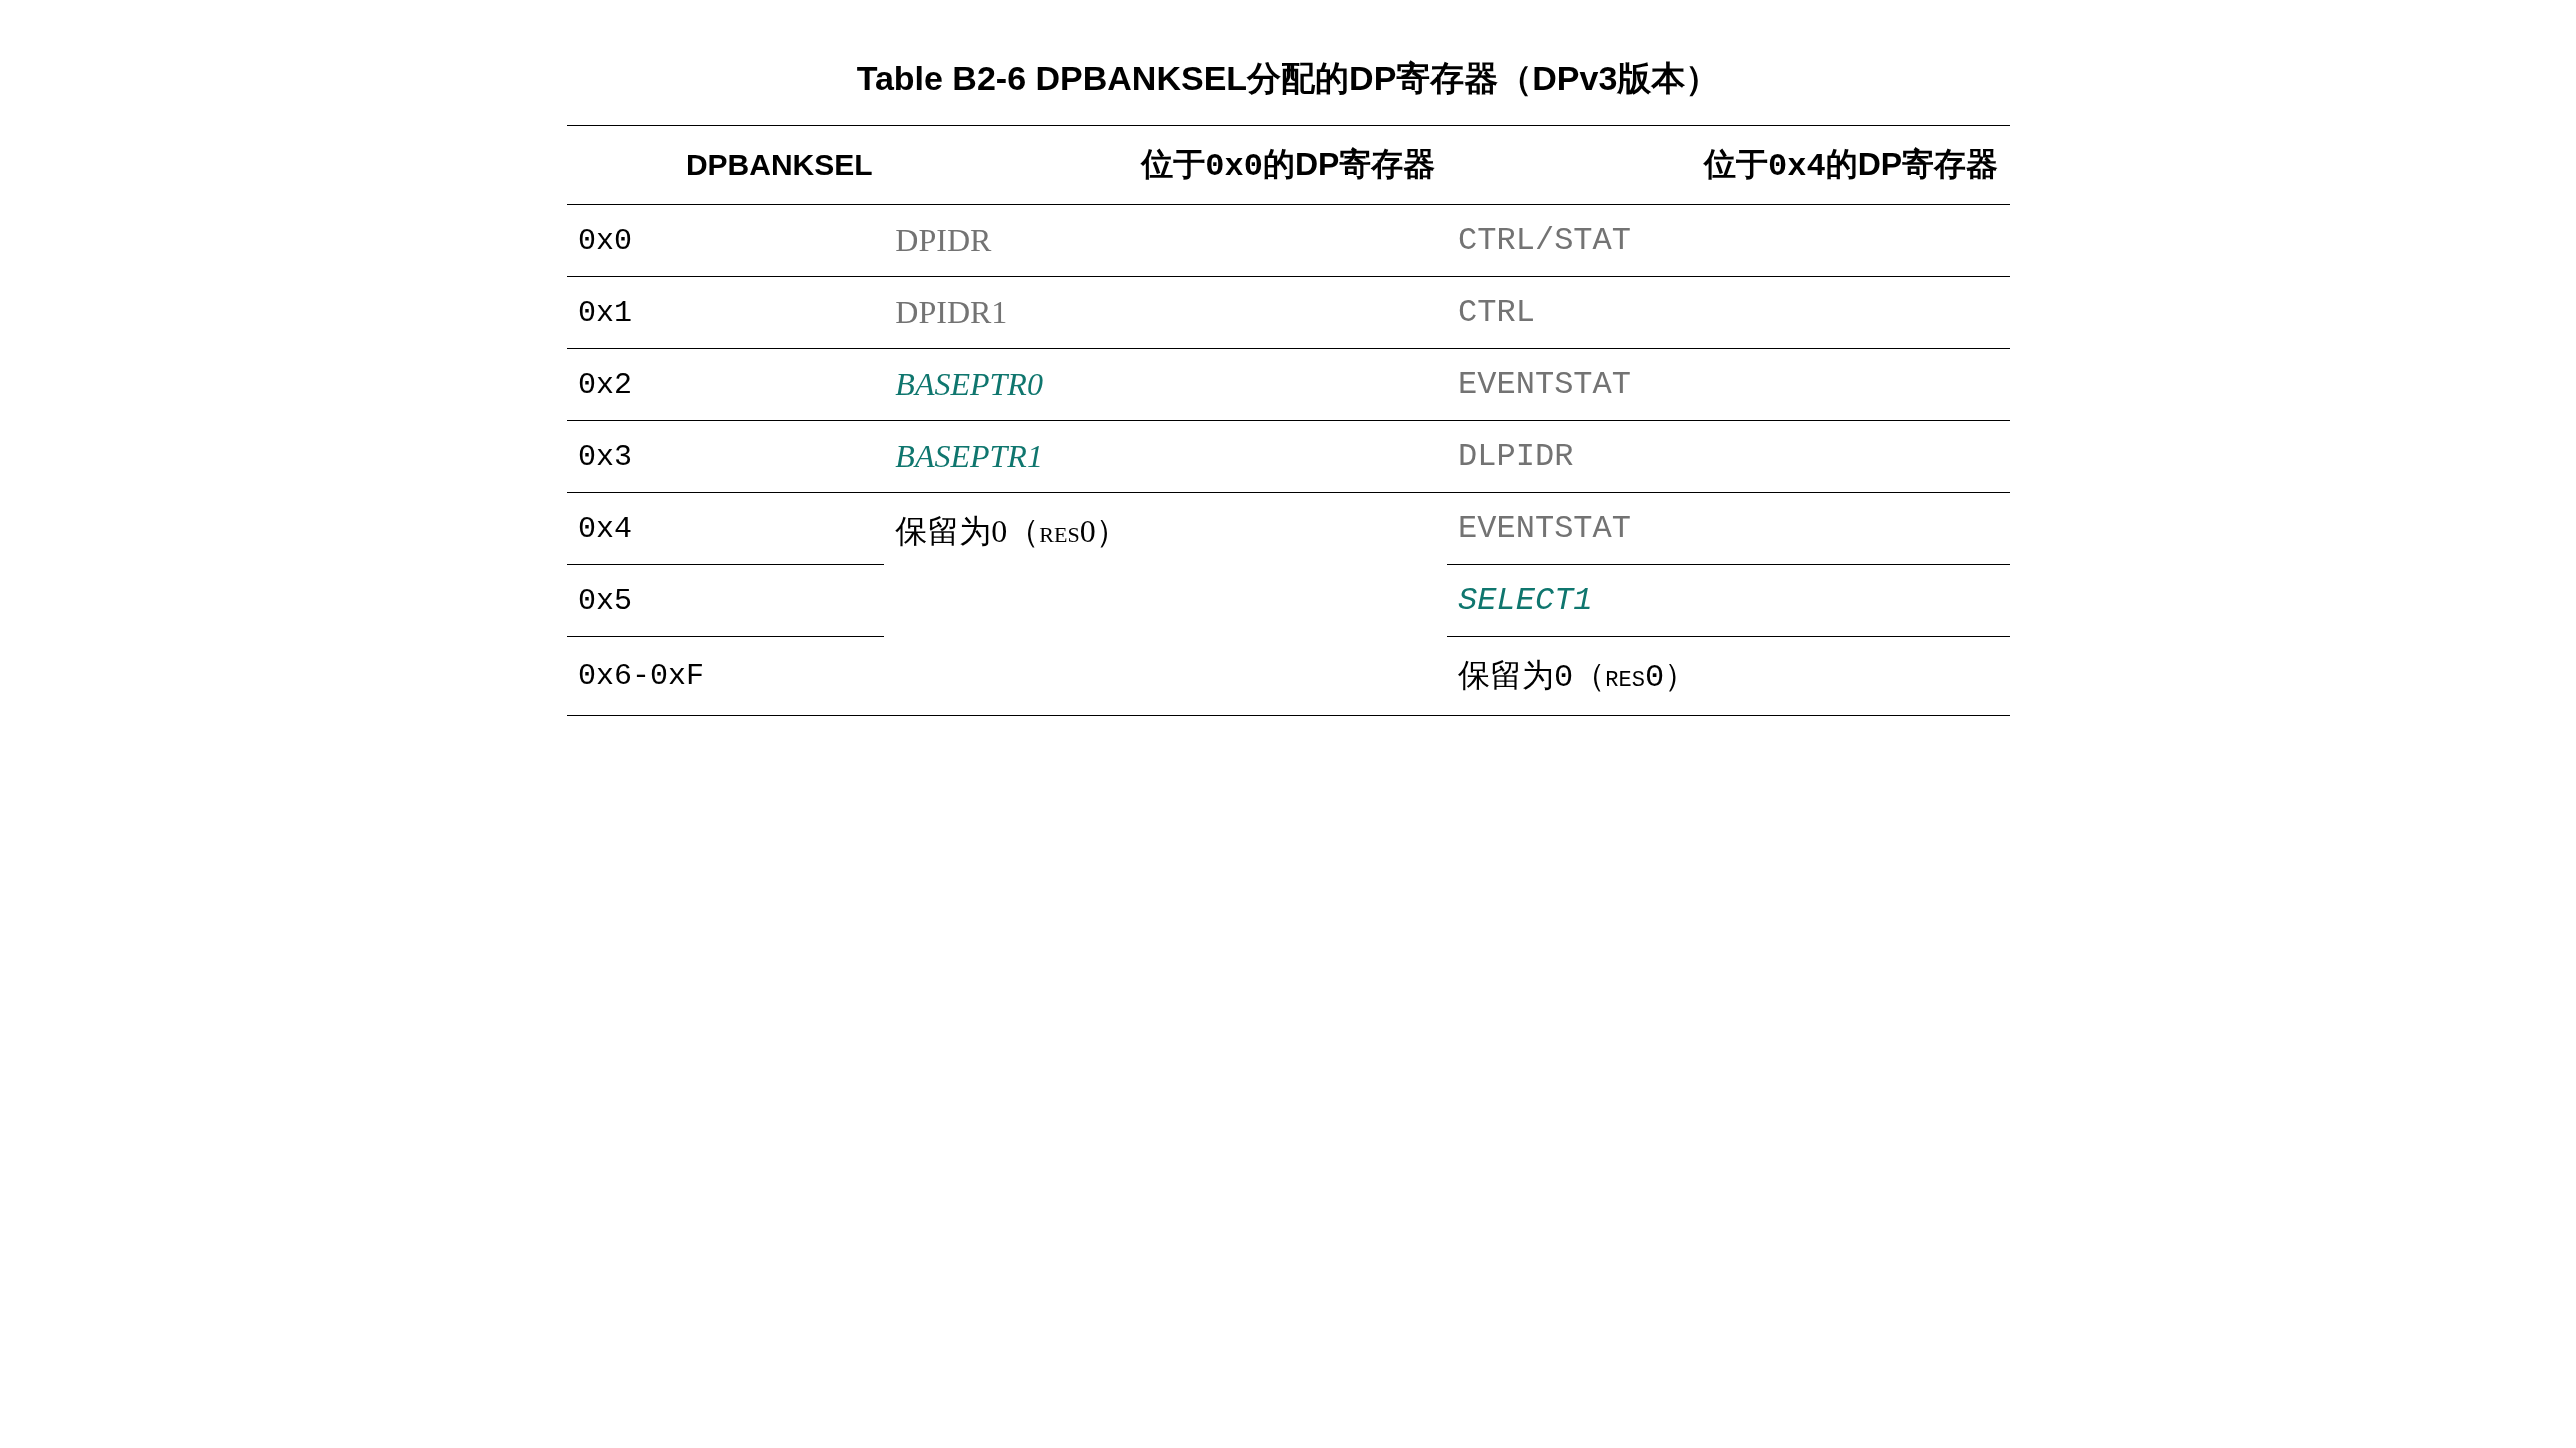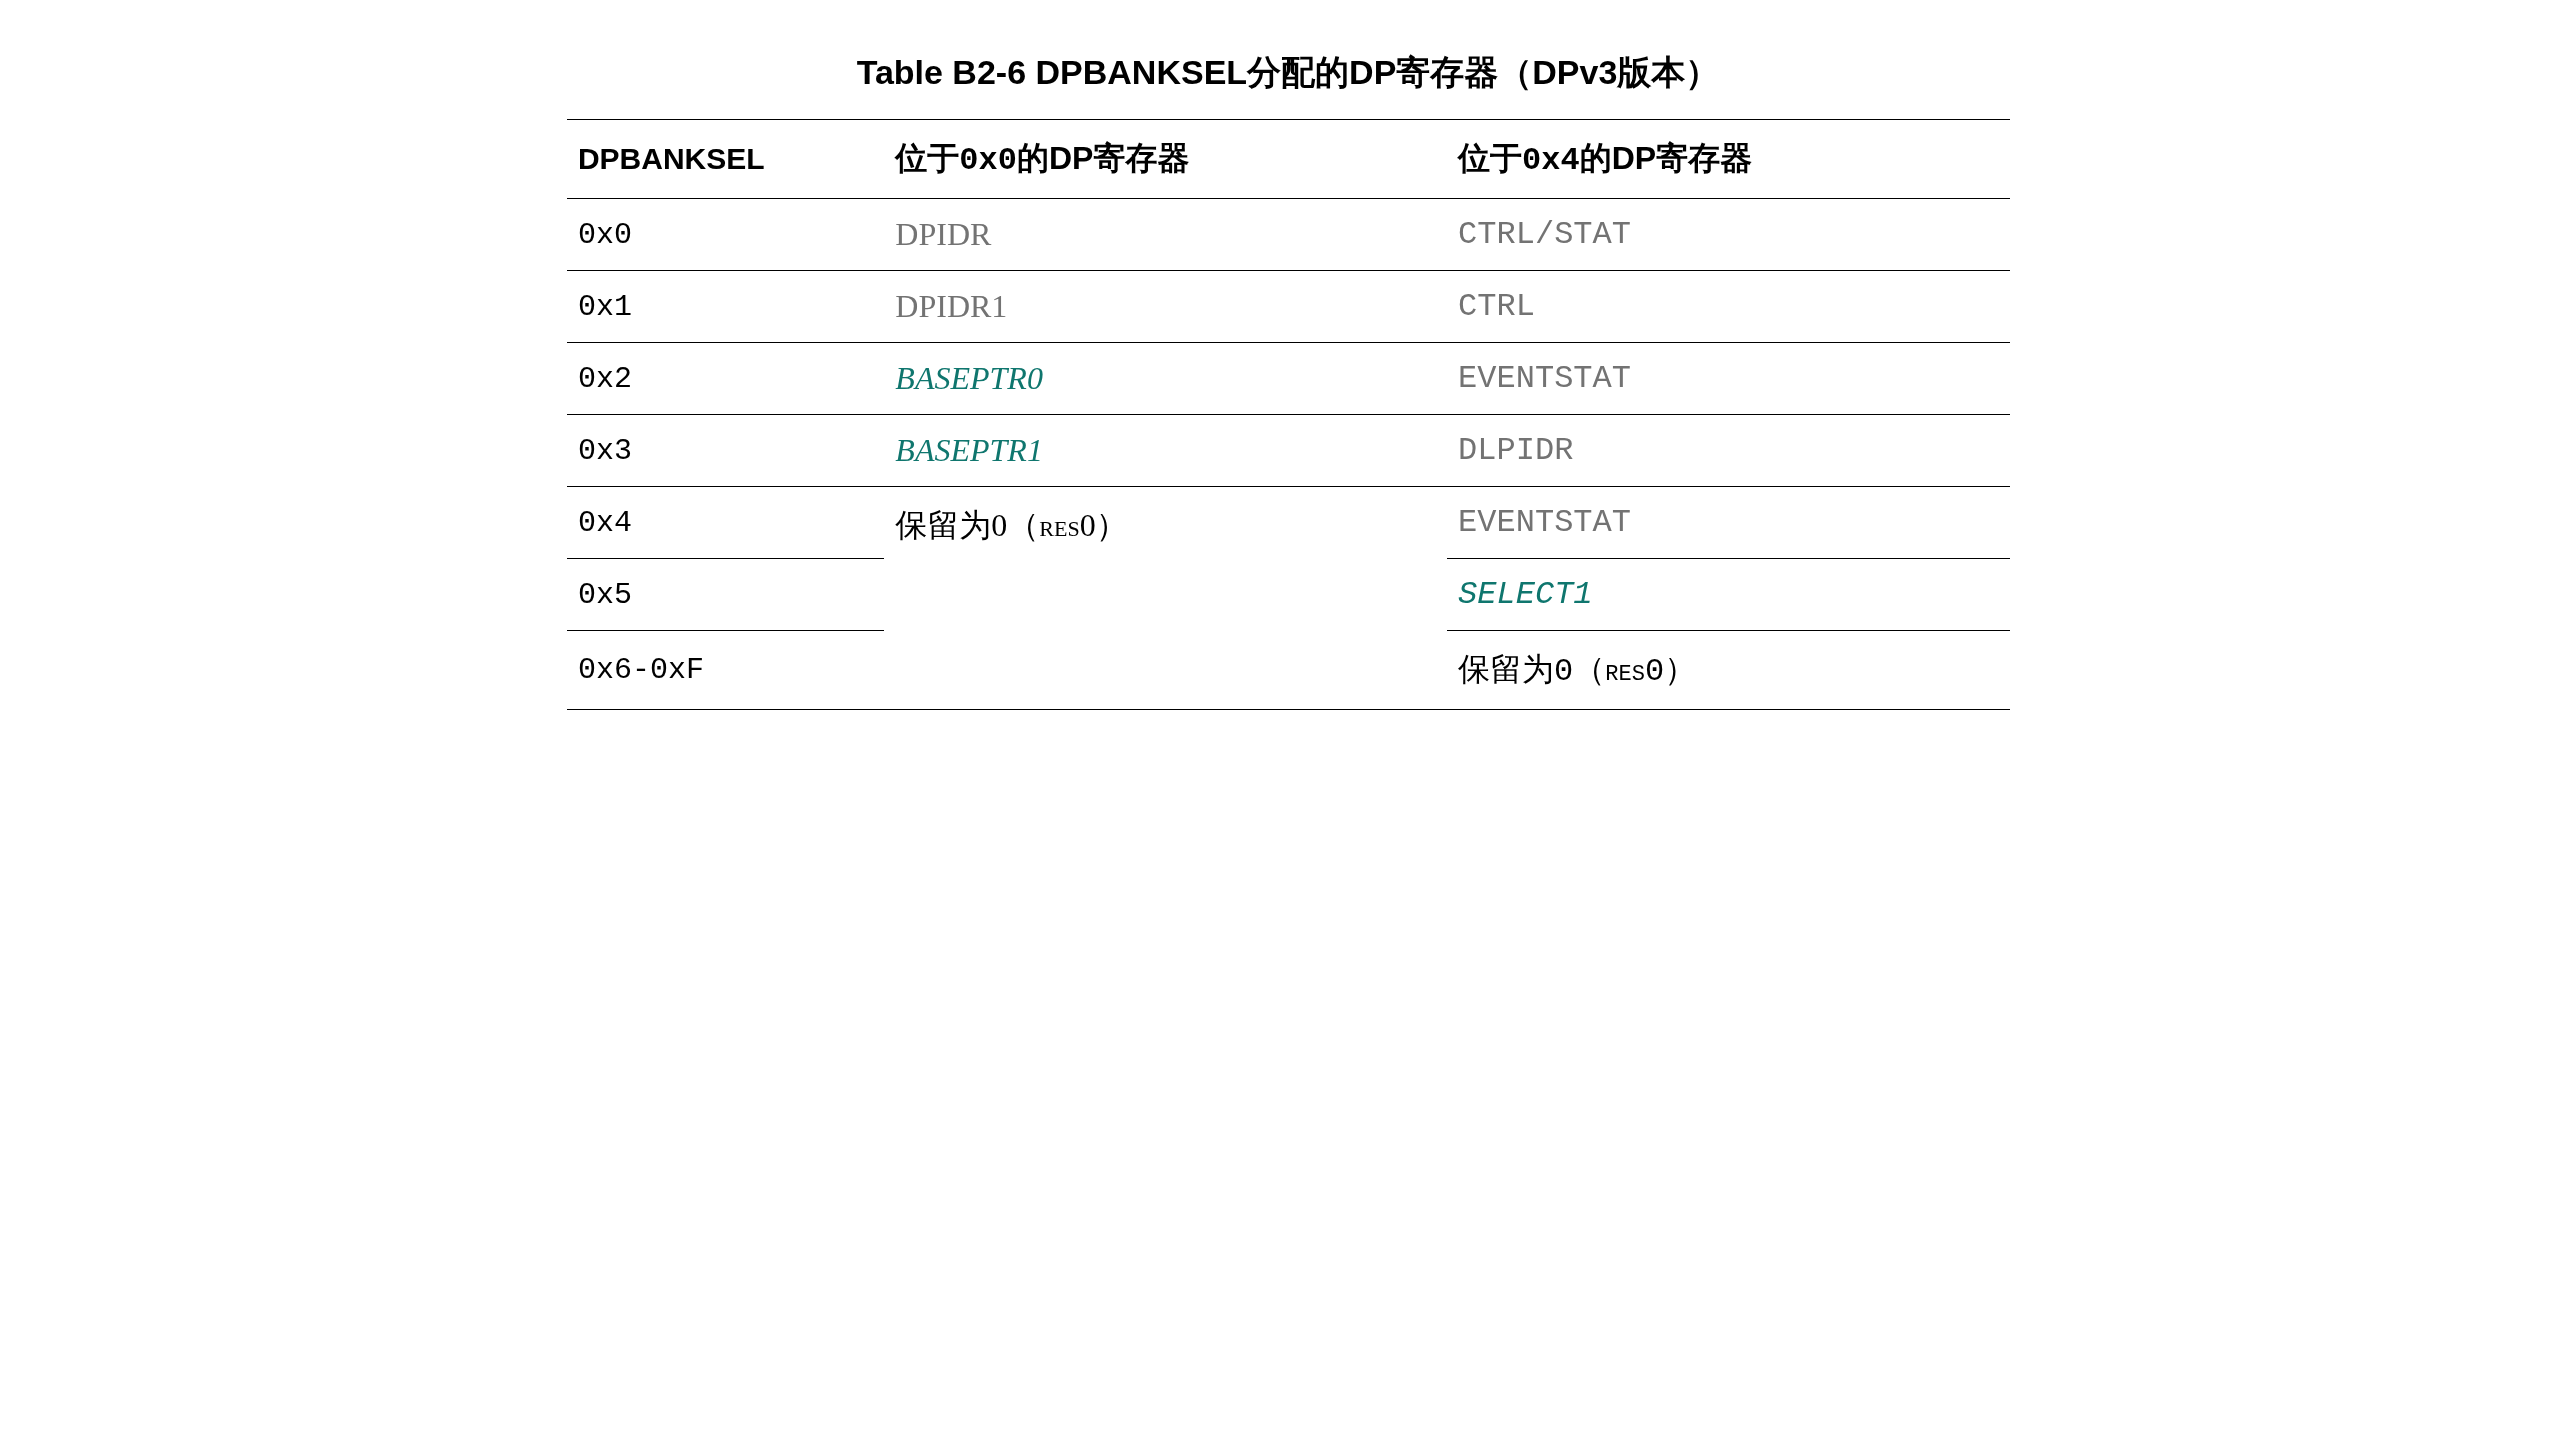--- a/index.html
+++ b/index.html
@@ -5,40 +5,40 @@
   body {
     margin: 0;
     padding: 38px;
     font-family: "Times New Roman", "SimSun", serif;
     background: #ffffff;
     color: #000000;
   }
   .table-container {
     width: 100%;
     max-width: 1443px;
-    margin: 12px auto;
+    margin: 18px auto;
   }
   .table-title {
     text-align: center;
     font-family: Arial, "Microsoft YaHei", sans-serif;
     font-weight: bold;
     font-size: 34px;
     margin-bottom: 23px;
   }
   table {
     width: 100%;
     border-collapse: collapse;
     font-size: 32px;
   }
   thead tr {
     border-top: 1.9px solid #000;
     border-bottom: 1.9px solid #000;
   }
   th {
-    text-align: left;
+    text-align: right;
     padding: 17px 11.4px;
     font-family: Arial, "Microsoft YaHei", sans-serif;
     font-weight: bold;
     font-size: 32px;
   }
   td {
     padding: 17px 11.4px;
     vertical-align: middle;
   }
   td.bordered, th.bordered {

